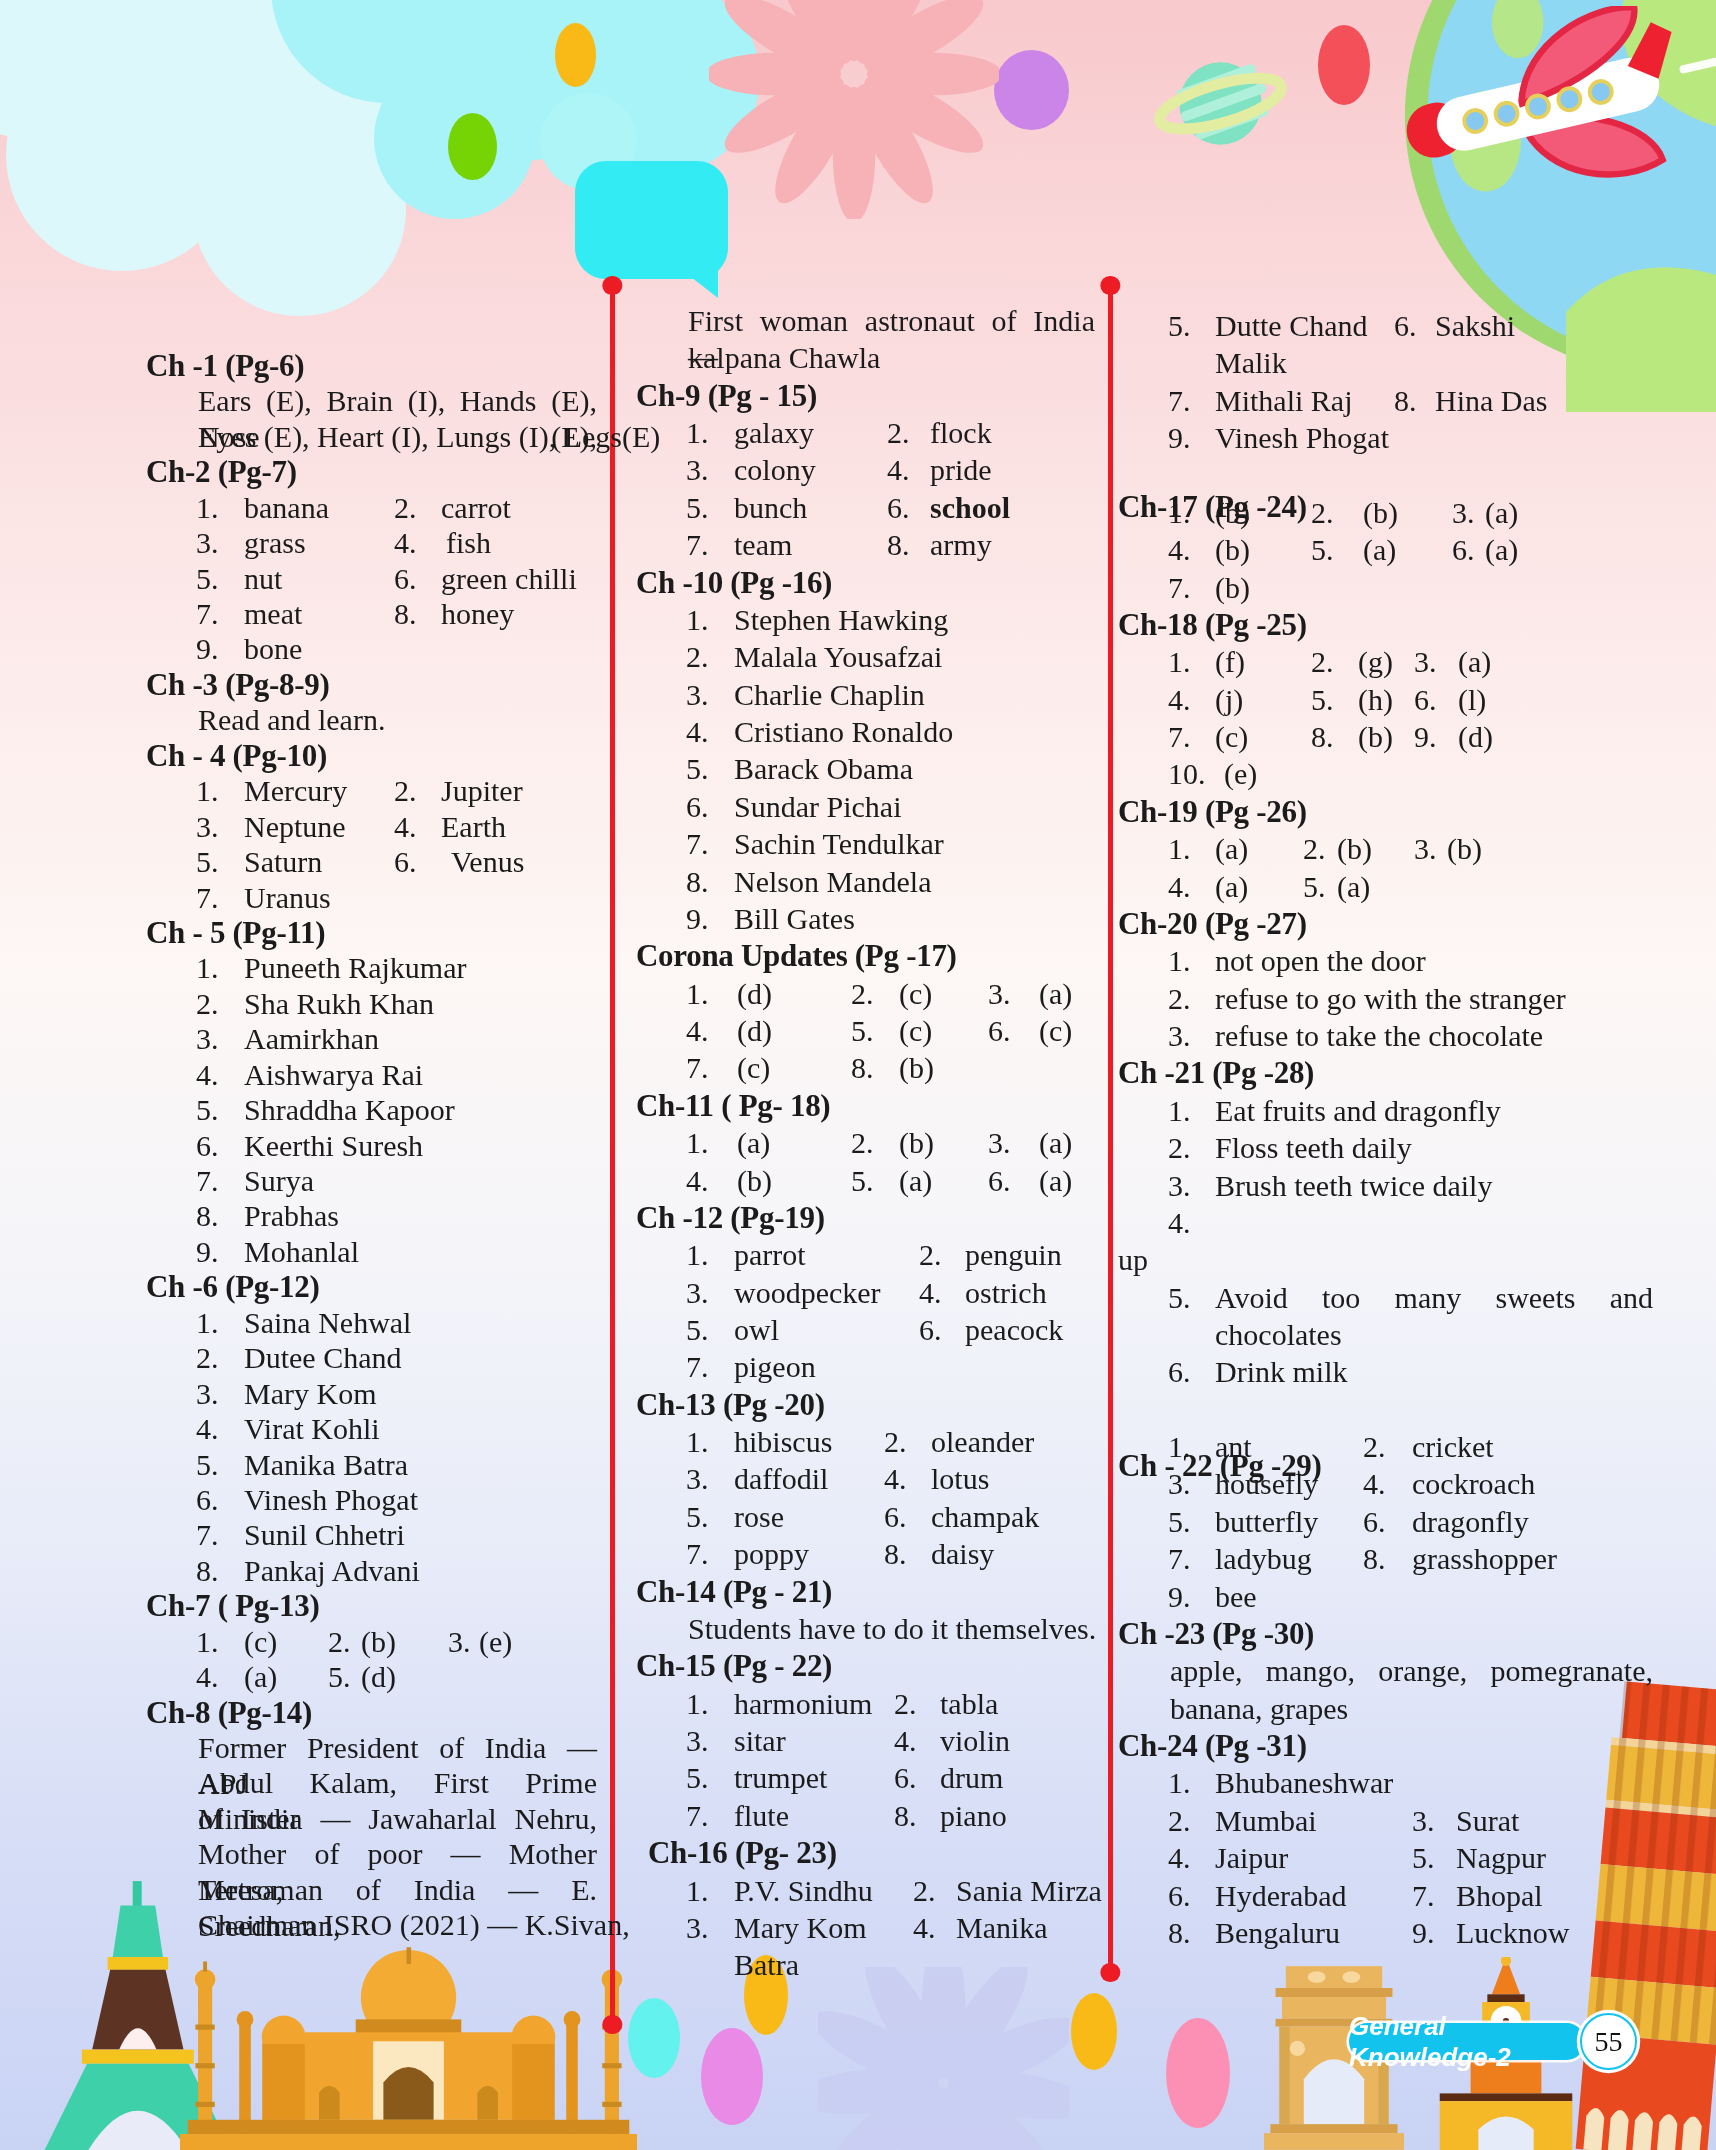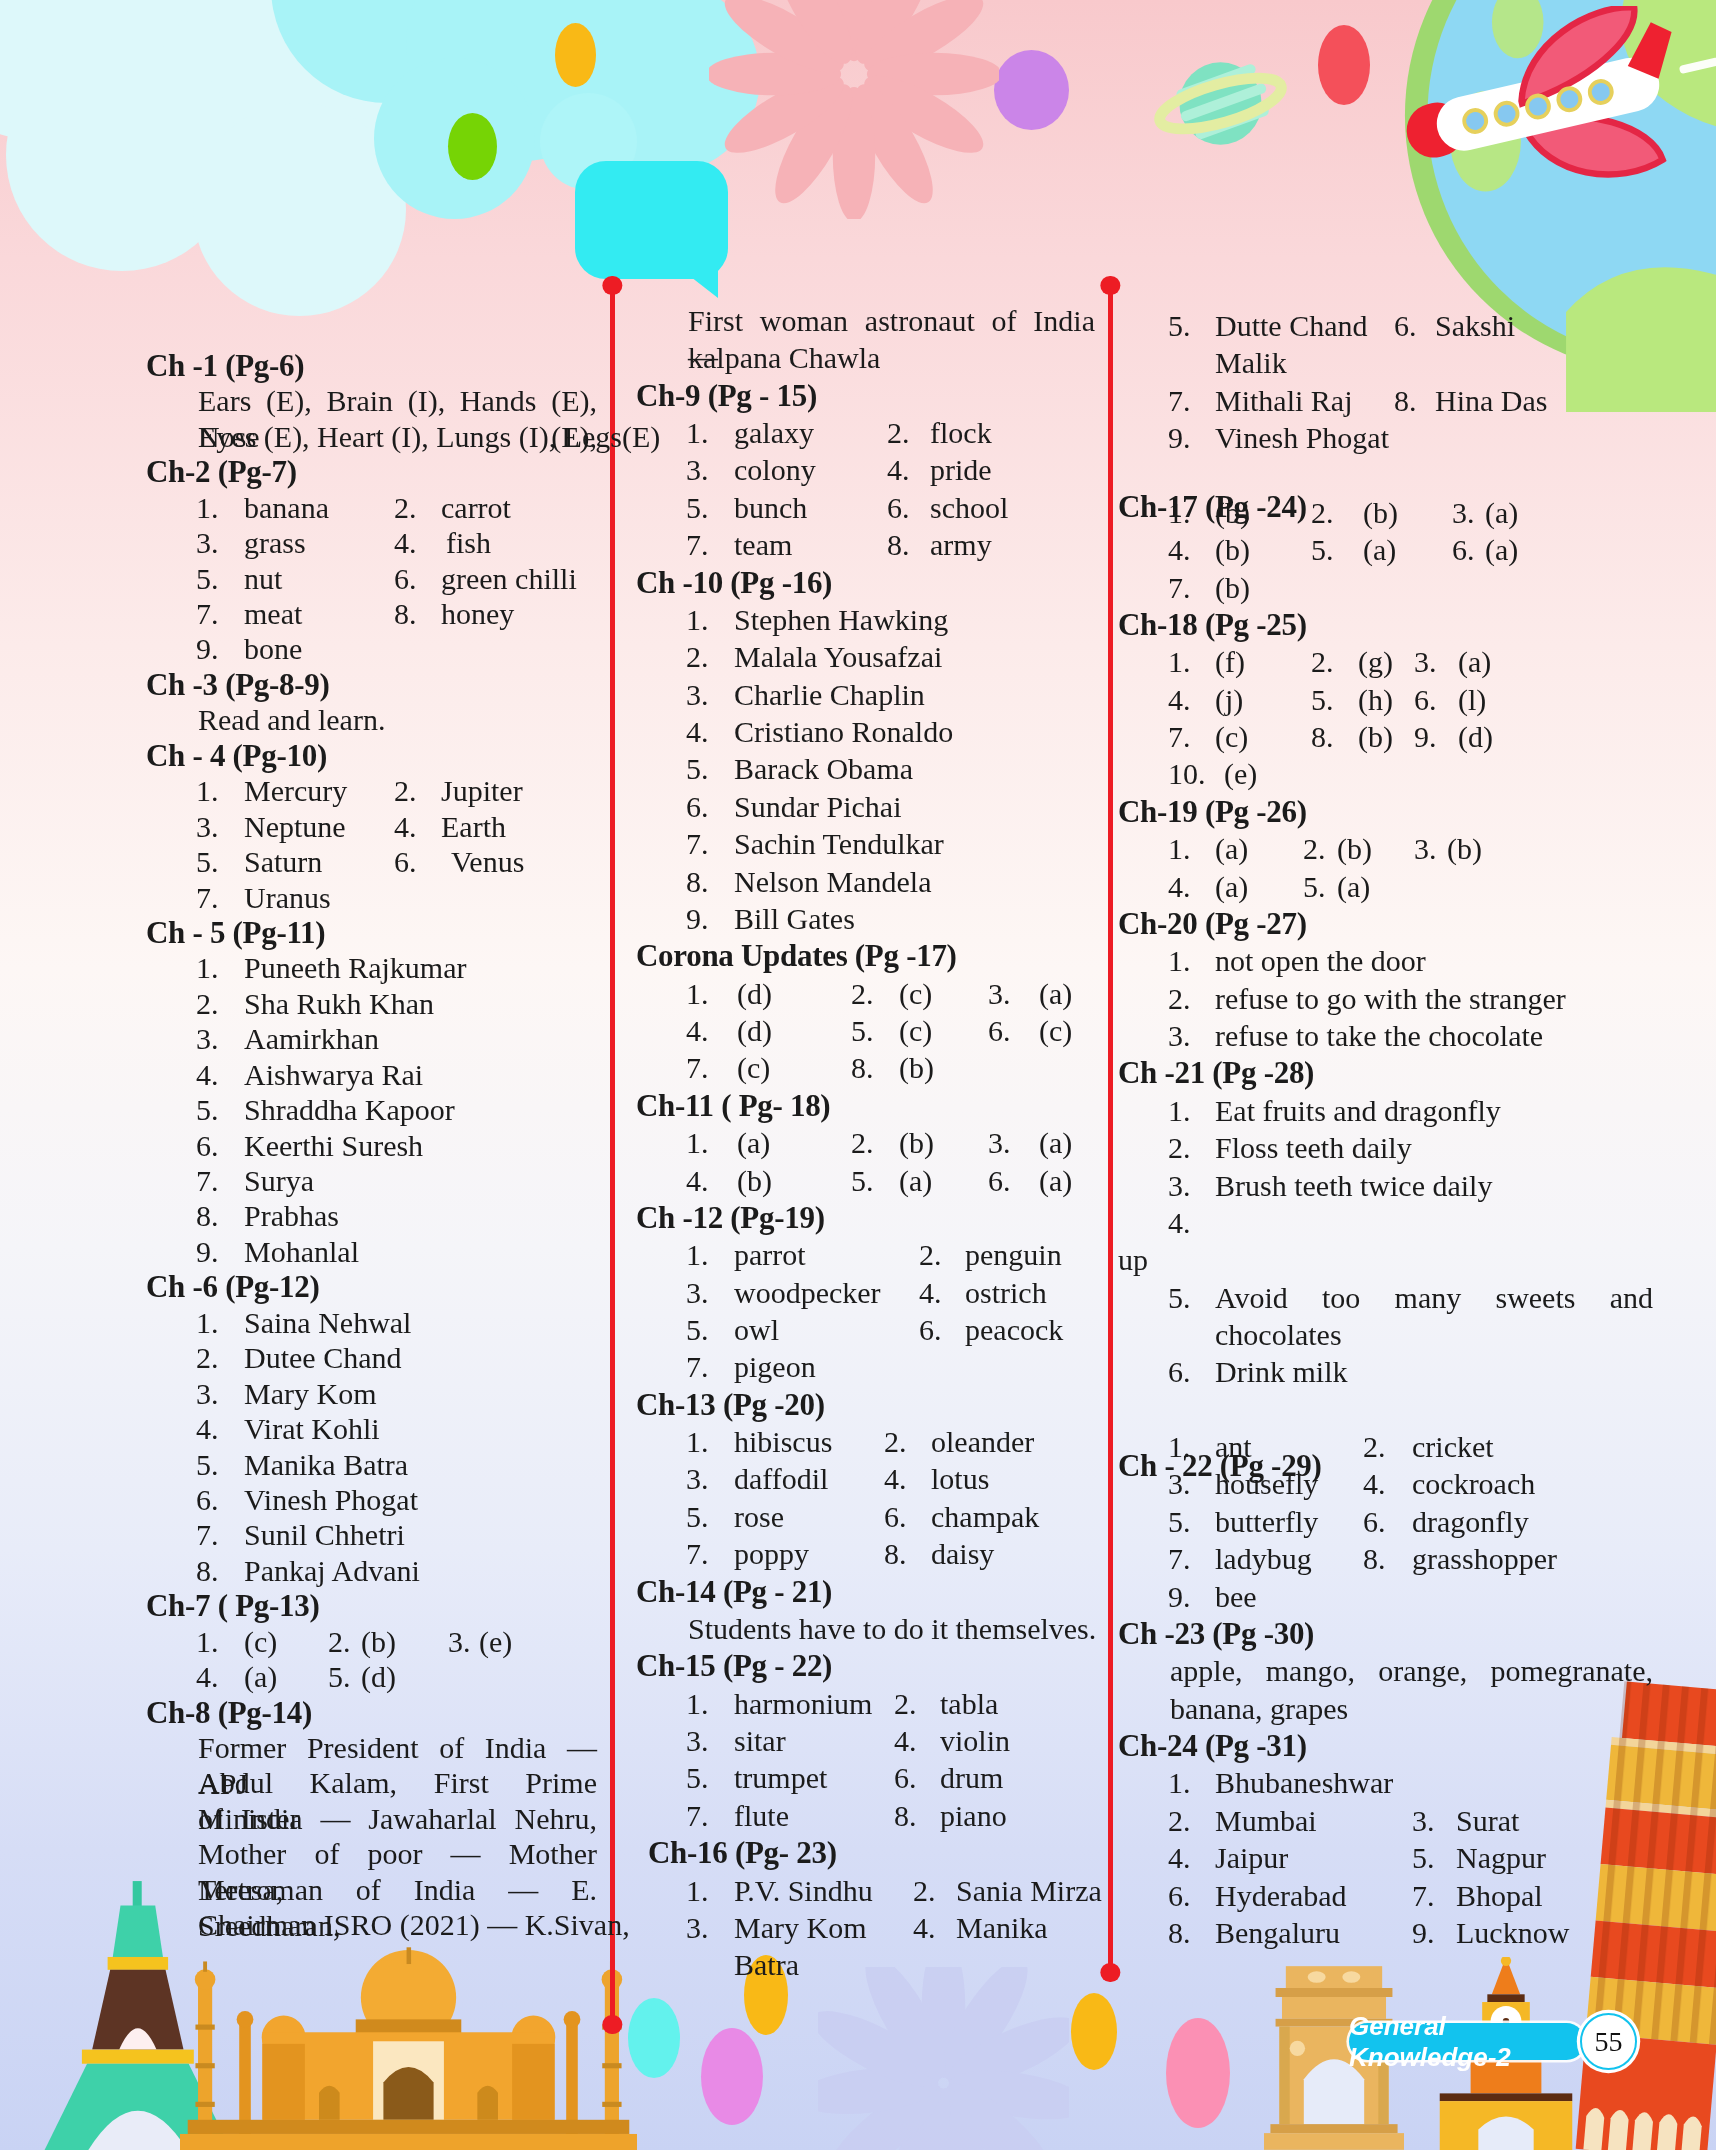--- a/index.html
+++ b/index.html
@@ -450,21 +450,21 @@
         <div class="line" style="top: 149px; width: 458px;">
           <span class="seg" style="left: 50px;">3.</span>
           <span class="seg" style="left: 98px;">colony</span>
           <span class="seg" style="left: 251px;">4.</span>
           <span class="seg" style="left: 294px;">pride</span>
         </div>
         <div class="line" style="top: 187px; width: 458px;">
           <span class="seg" style="left: 50px;">5.</span>
           <span class="seg" style="left: 98px;">bunch</span>
           <span class="seg" style="left: 251px;">6.</span>
-          <span class="seg" style="left: 294px;">school</span>
+          <span class="seg" style="left: 294px; font-weight: bold;">school</span>
         </div>
         <div class="line" style="top: 224px; width: 458px;">
           <span class="seg" style="left: 50px;">7.</span>
           <span class="seg" style="left: 98px;">team</span>
           <span class="seg" style="left: 251px;">8.</span>
           <span class="seg" style="left: 294px;">army</span>
         </div>
         <div class="line h" style="top: 262px; width: 458px;">
           <span class="seg" style="left: 0px;">Ch -10 (Pg -16)</span>
         </div>

